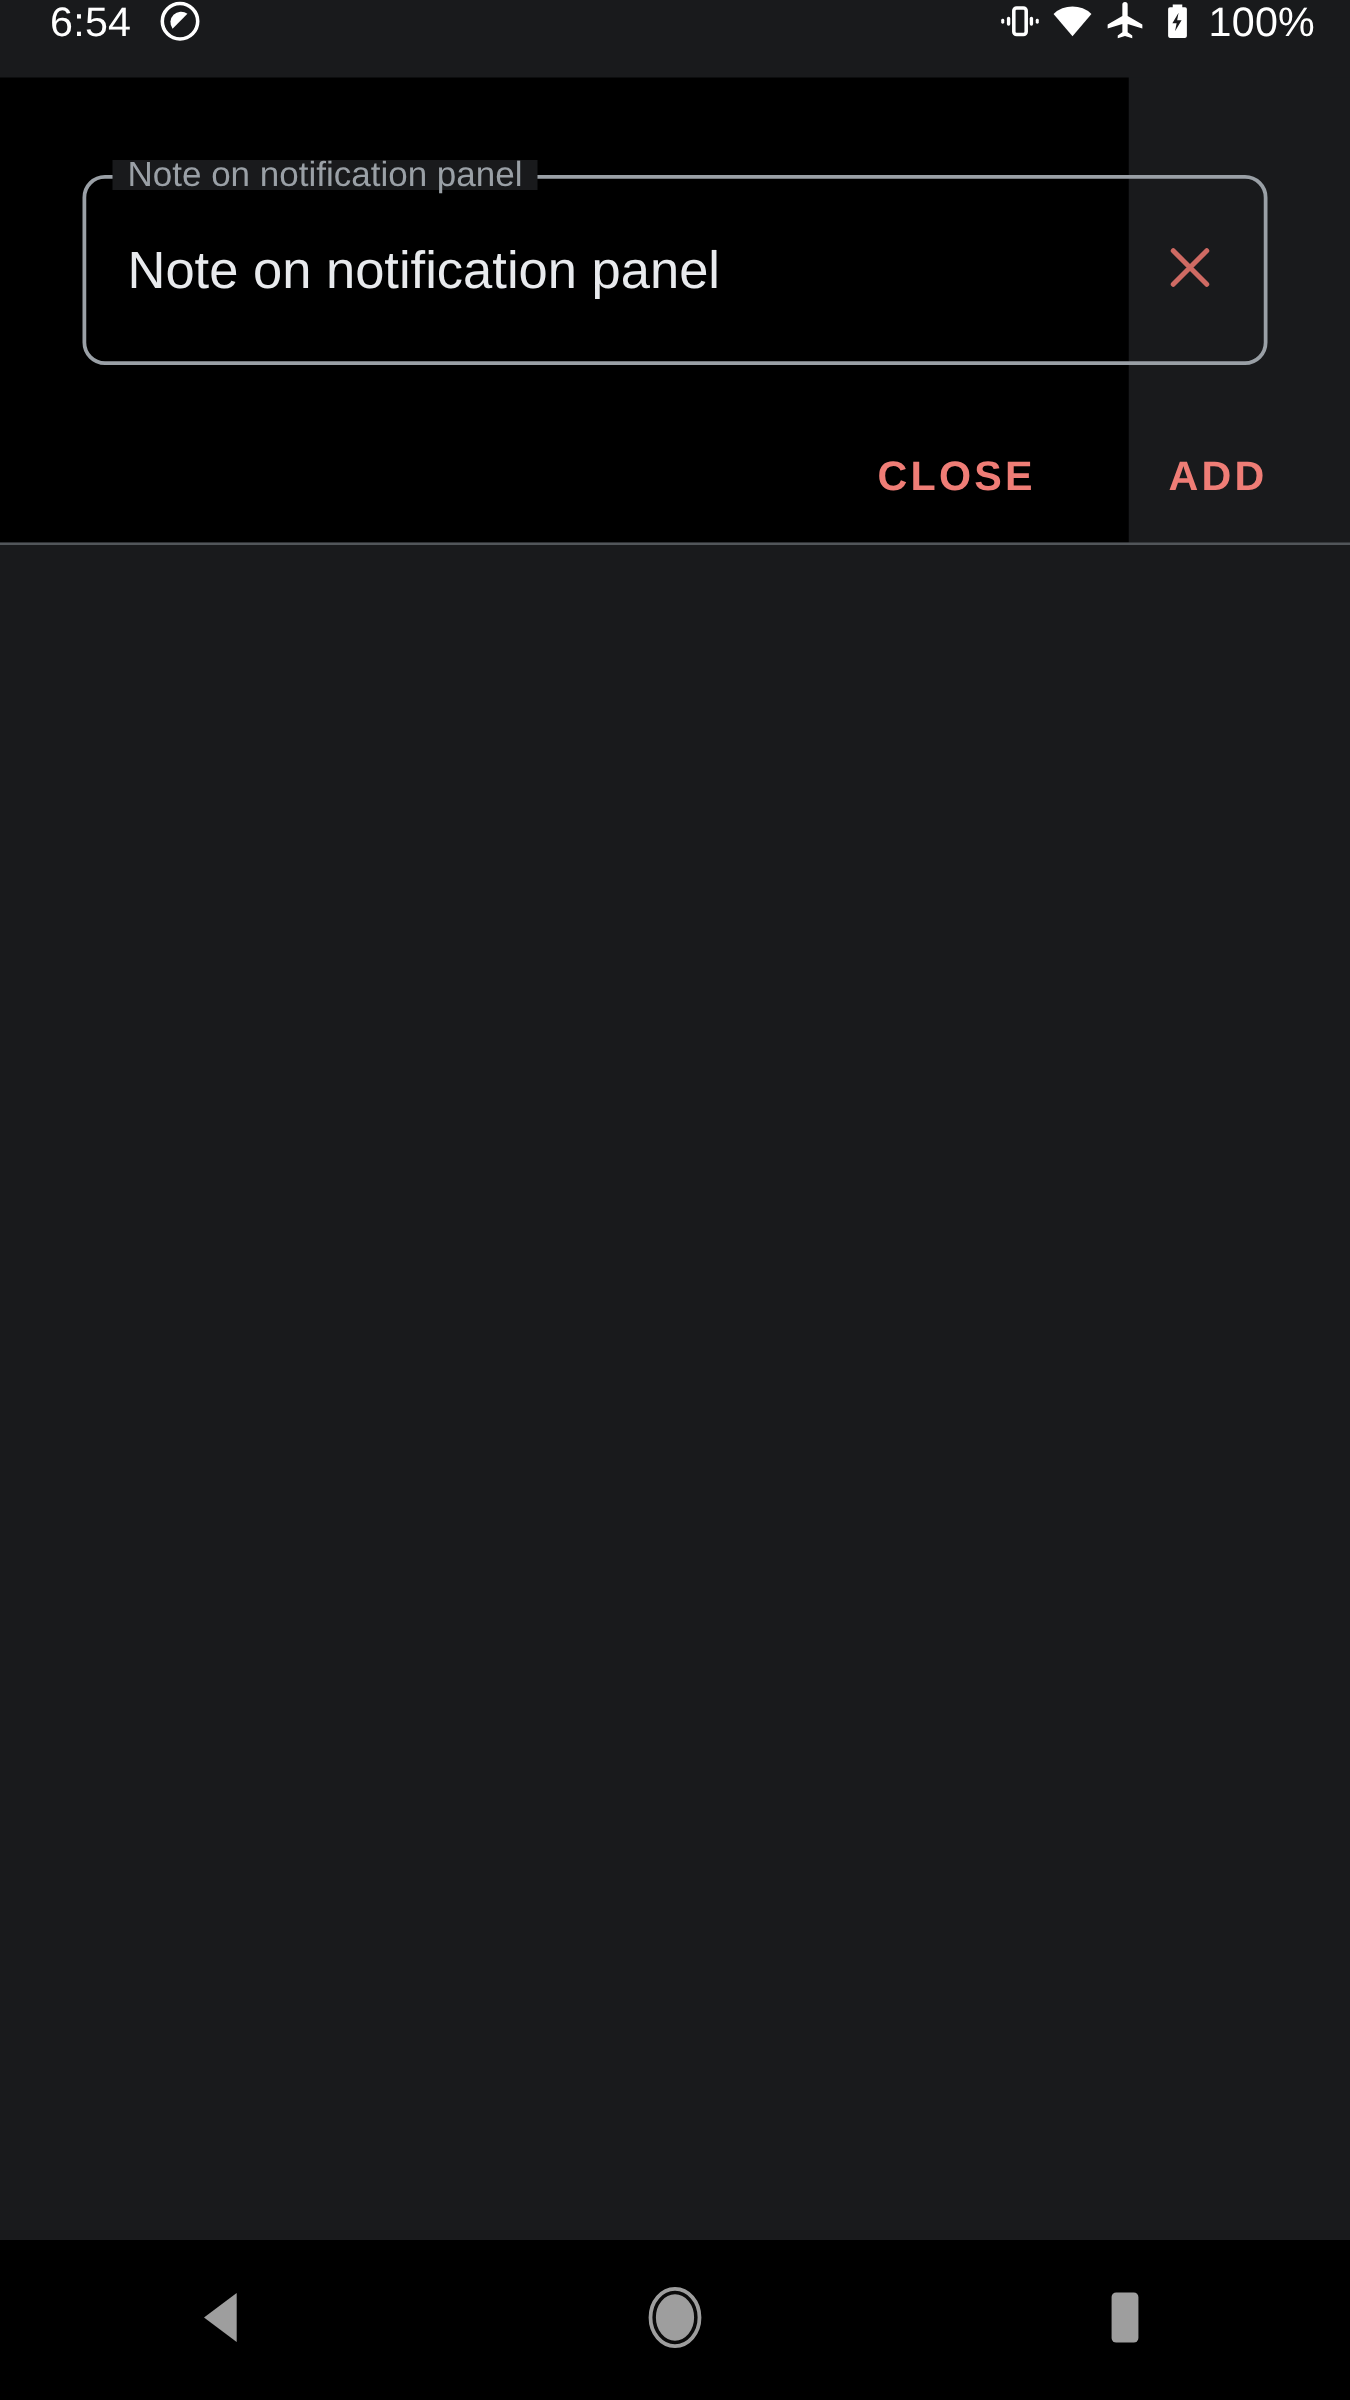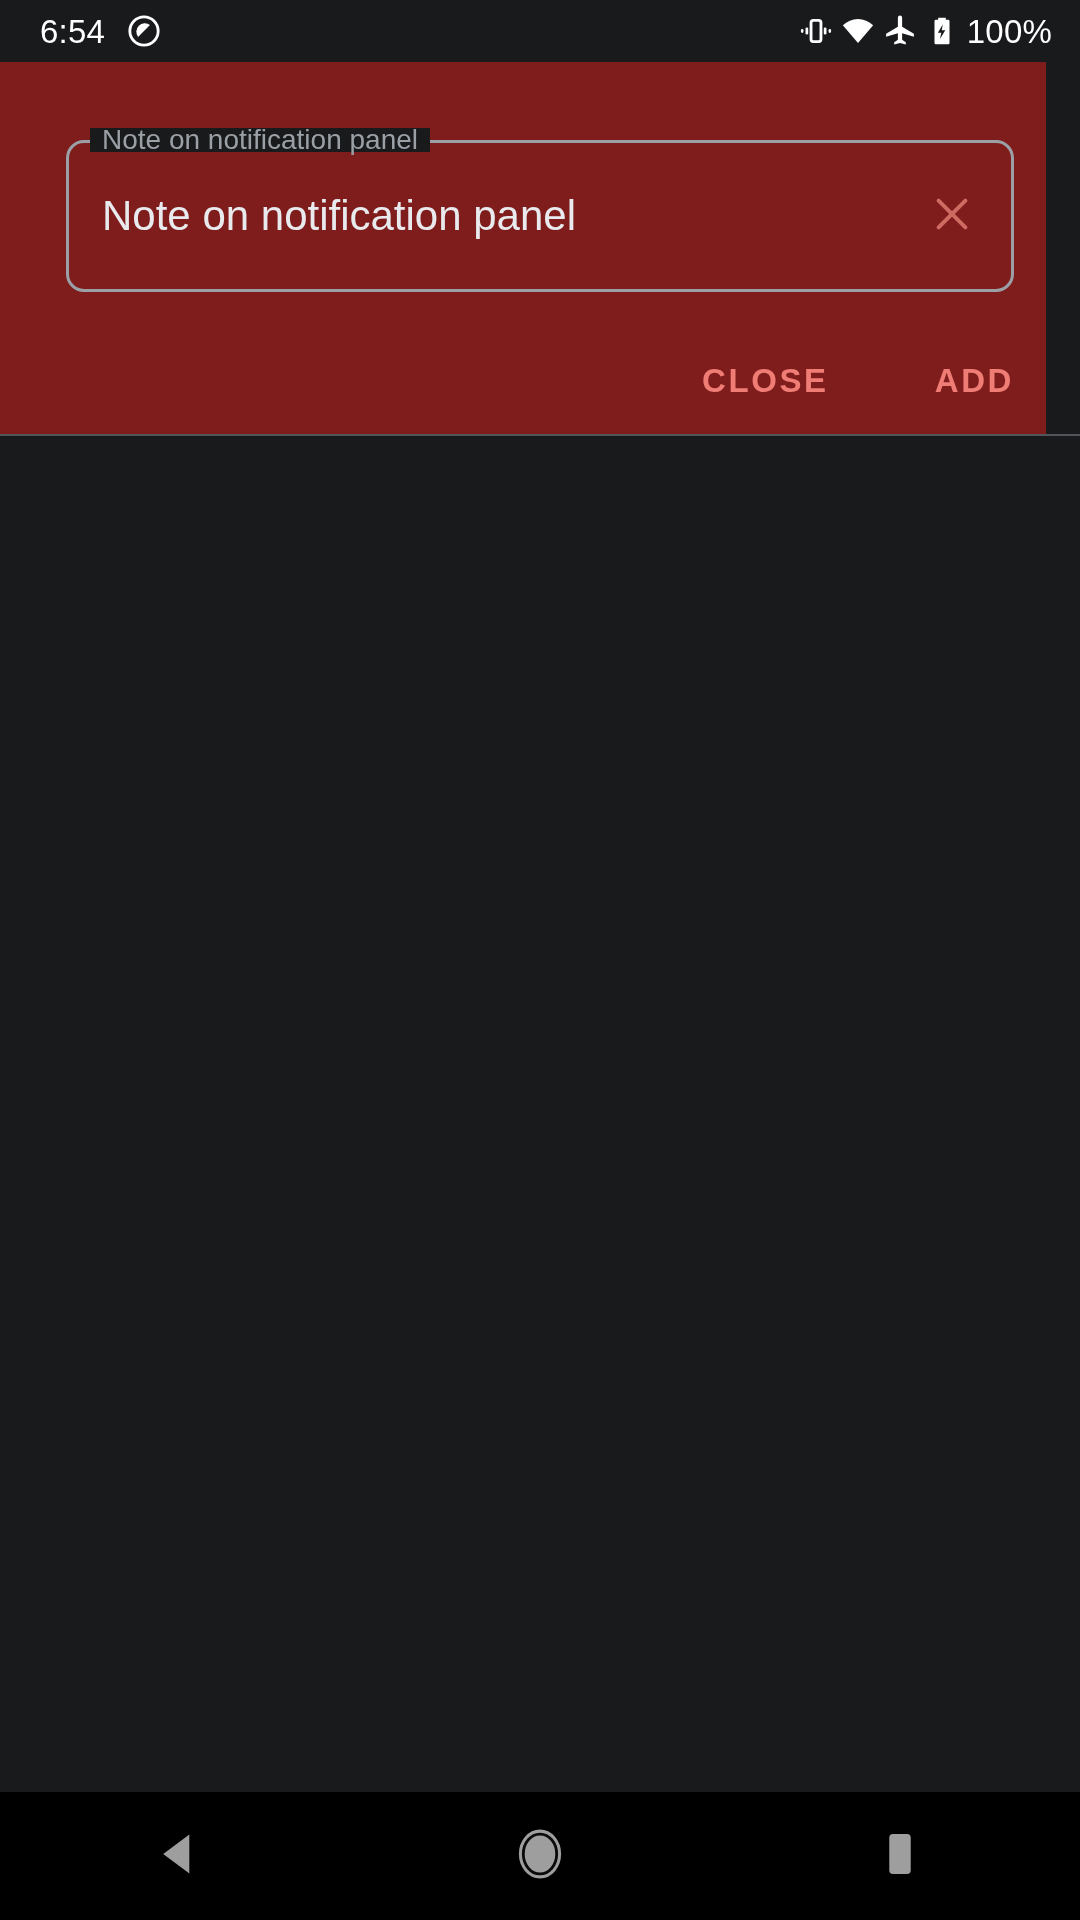--- a/index.html
+++ b/index.html
@@ -15,21 +15,21 @@
     position:relative;
     width:1080px; height:1920px;
     background:#191a1c;
   }
 
   
   #status-bar {
     position:absolute; top:0; left:0;
     width:1080px; height:62px;
     background:#191a1c;
-    display:flex; align-items:center;
+    display:flex; align-items:flex-start;
     padding:0 28px 0 40px;
   }
   #status-left { display:flex; align-items:center; gap:22px; }
   #status-clock {
     color:#ffffff;
     font-size:33px;
     font-weight:400;
     letter-spacing:0.2px;
     line-height:1;
   }
@@ -42,22 +42,22 @@
     font-size:33px;
     font-weight:400;
     letter-spacing:0.2px;
     line-height:1;
   }
   .sicon { display:block; }
 
   
   #dialog {
     position:absolute; top:62px; left:0;
-    width:1046px; height:372px;
-    background:#7f1d1d;
+    width:903px; height:372px;
+    background:#000000;
   }
 
   
   #text-field-wrap {
     position:absolute;
     left:66px; top:78px;
     width:948px; height:152px;
   }
   #text-field-outline {
     position:absolute; inset:0;

